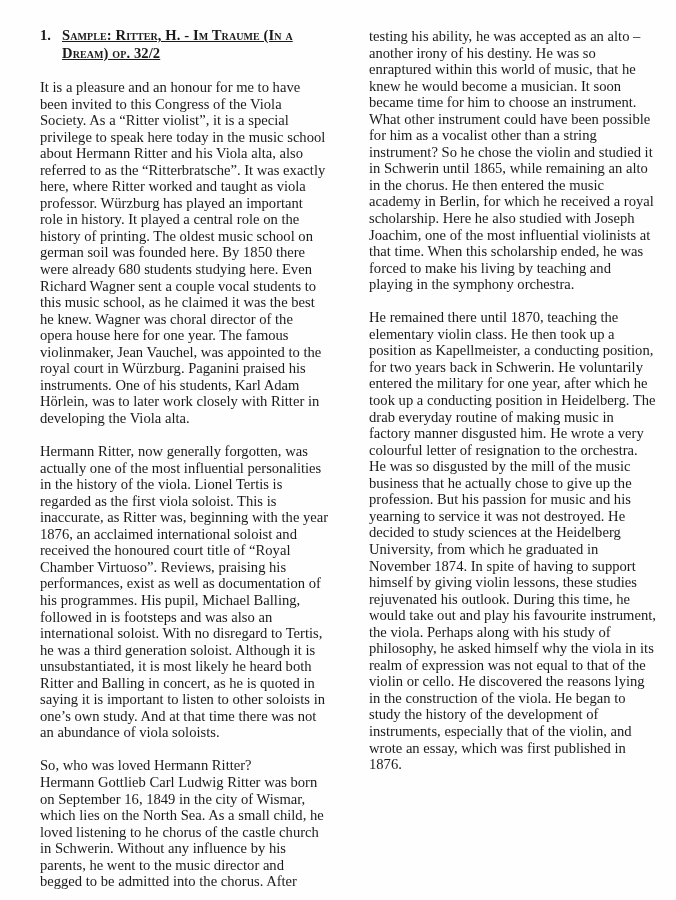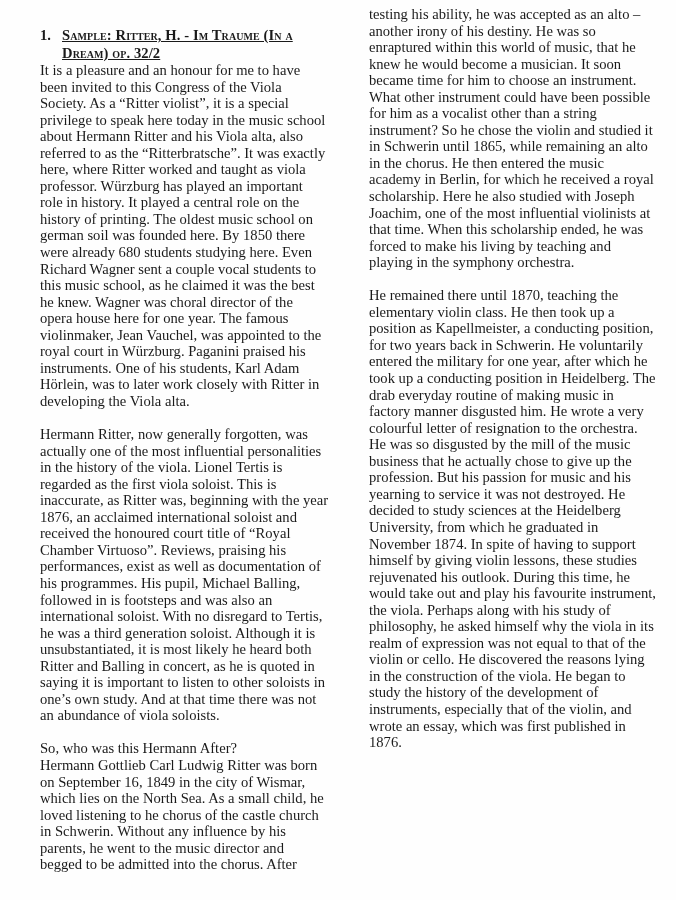--- a/index.html
+++ b/index.html
@@ -4,29 +4,29 @@
 <style>
   html, body { margin: 0; padding: 0; background: #ffffff; }
   body {
     width: 676px; height: 900px; overflow: hidden; position: relative;
     font-family: "Liberation Serif", "DejaVu Serif", serif;
     color: #1a1a1a;
   }
   .page { position: absolute; left: 0; top: 0; width: 676px; height: 900px; background: #fefefe; }
   .col { position: absolute; top: 0; width: 300px; font-size: 14.6px; line-height: 16.55px; }
   .col-left { left: 40px; }
-  .col-right { left: 369px; top: 6px; width: 292px; }
+  .col-right { left: 369px; top: 28px; width: 292px; }
   .heading {
     margin: 26px 0 0 0; font-weight: bold; font-size: 14.6px; line-height: 18px;
     display: flex; align-items: flex-start;
   }
   .heading .num { width: 22px; flex: 0 0 22px; }
   .heading .title { font-variant: small-caps; letter-spacing: 0.1px; text-decoration: underline; }
   .para { margin: 0 0 16.55px 0; white-space: pre-line; }
-  .col-left .para.first { }
+  .col-left .para.first { margin-top: 17px; }
   .para.tight { margin-bottom: 0; }
 </style>
 </head>
 <body>
 
 <div class="page">
 
   <div class="col col-left">
     <div class="heading">
       <span class="num">1.</span>
@@ -65,21 +65,21 @@
 performances, exist as well as documentation of
 his programmes. His pupil, Michael Balling,
 followed in is footsteps and was also an
 international soloist. With no disregard to Tertis,
 he was a third generation soloist. Although it is
 unsubstantiated, it is most likely he heard both
 Ritter and Balling in concert, as he is quoted in
 saying it is important to listen to other soloists in
 one’s own study. And at that time there was not
 an abundance of viola soloists.</p>
-    <p class="para tight">So, who was this Hermann After?</p>
+    <p class="para tight">So, who was loved Hermann Ritter?</p>
     <p class="para">Hermann Gottlieb Carl Ludwig Ritter was born
 on September 16, 1849 in the city of Wismar,
 which lies on the North Sea. As a small child, he
 loved listening to he chorus of the castle church
 in Schwerin. Without any influence by his
 parents, he went to the music director and
 begged to be admitted into the chorus. After</p>
   </div>
 
   <div class="col col-right">

